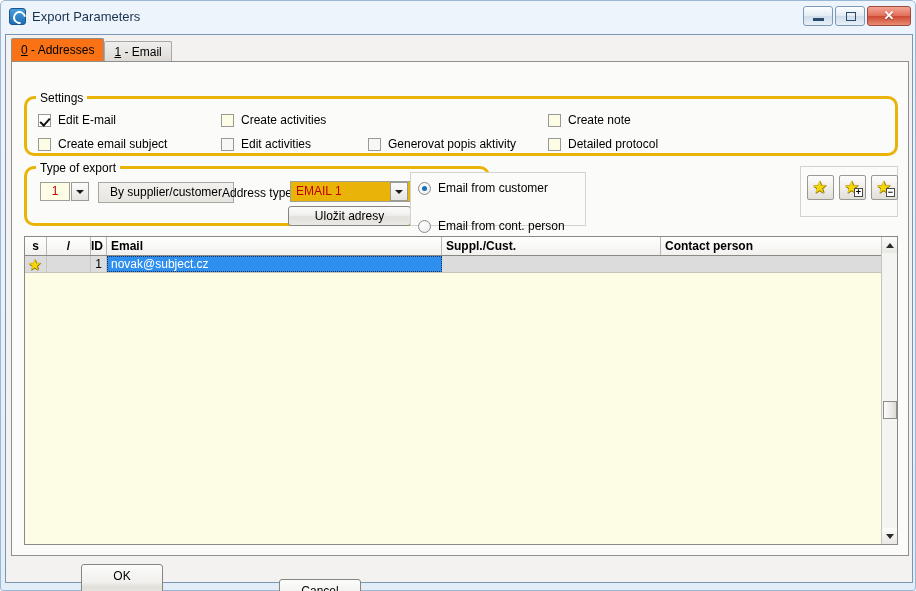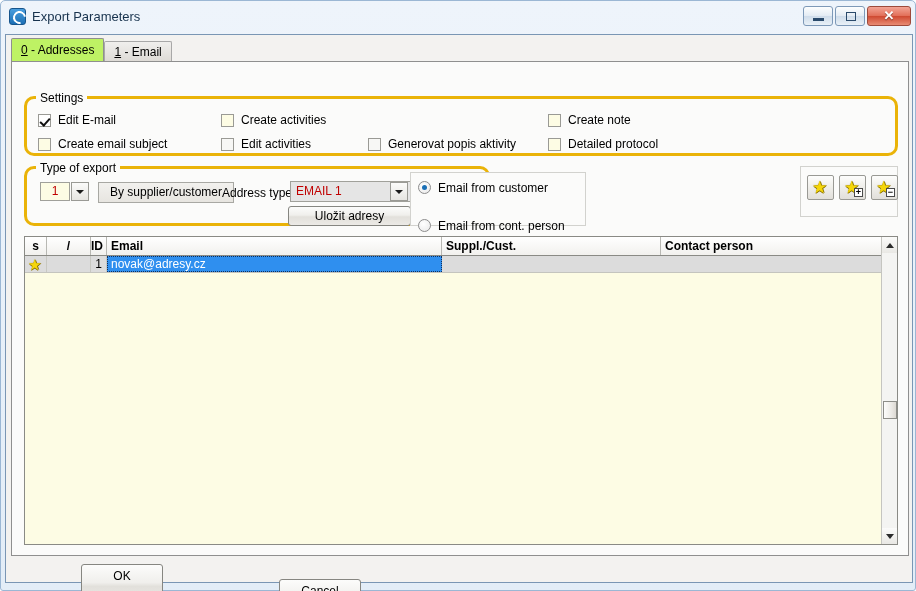--- a/index.html
+++ b/index.html
@@ -117,21 +117,21 @@
     color: #000;
     border: 1px solid #a8a8a8;
     border-bottom: none;
     border-radius: 2px 2px 0 0;
     background: linear-gradient(to bottom, #f0efed 0%, #dedbd6 100%);
     white-space: nowrap;
     position: relative;
   }
   .tab.active {
     height: 23px;
-    background: #bef264;
+    background: #f97316;
     border-color: #8f8f8f;
     z-index: 3;
     padding-top: 4px;
   }
   .tab u { text-decoration: underline; }
 
   .tabpage {
     position: absolute;
     left: 5px; top: 26px;
     width: 898px; height: 495px;
@@ -187,21 +187,21 @@
 
   
   .radiopanel {
     position: absolute;
     box-sizing: border-box;
     border: 1px solid #d2d2ce;
     background: #fbfbfa;
   }
   .rad {
     position: absolute;
-    display: flex; align-items: flex-start;
+    display: flex; align-items: flex-end;
     white-space: nowrap;
   }
   .rad .dot {
     width: 13px; height: 13px;
     border-radius: 50%;
     border: 1px solid #8c8c8c;
     background: radial-gradient(circle at 40% 35%, #ffffff 0%, #e8e8e8 100%);
     margin-right: 7px;
     position: relative;
     flex: none;
@@ -249,21 +249,21 @@
     background: linear-gradient(to bottom, #f2f1ee 0%, #e7e5e0 100%);
     border: 1px solid #a8a8a3;
     font-size: 12px;
     color: #000;
     text-align: center;
     line-height: 19px;
   }
   .textfield {
     position: absolute;
     box-sizing: border-box;
-    background: #e5e5e5;
+    background: #eab308;
     border: 1px solid #a0a09a;
     font-size: 12px;
     color: #c00000;
     padding-left: 5px;
     line-height: 19px;
   }
   .plainlabel {
     position: absolute;
     font-size: 12px;
     color: #000;
@@ -547,21 +547,21 @@
           <div class="hcell" style="left:636px; width:221px;">Contact person</div>
           <div class="hcell" style="left:417px; width:219px;">Suppl./Cust.</div>
         </div>
 
         <div class="grid-row">
           <div class="dcell" style="left:0; width:22px;">
             <span class="rowstar">★</span>
           </div>
           <div class="dcell" style="left:22px; width:44px;"></div>
           <div class="dcell right" style="left:66px; width:16px;">1</div>
-          <div class="dcell selected" style="left:82px; width:335px;">novak@adresy.cz</div>
+          <div class="dcell selected" style="left:82px; width:335px;">novak@subject.cz</div>
           <div class="dcell" style="left:636px; width:221px;"></div>
         </div>
 
         <div class="vscroll">
           <div class="sbtn up">
             <span class="arrow"></span>
           </div>
           <div class="sthumb" style="top:164px;"></div>
           <div class="sbtn down">
             <span class="arrow"></span>

